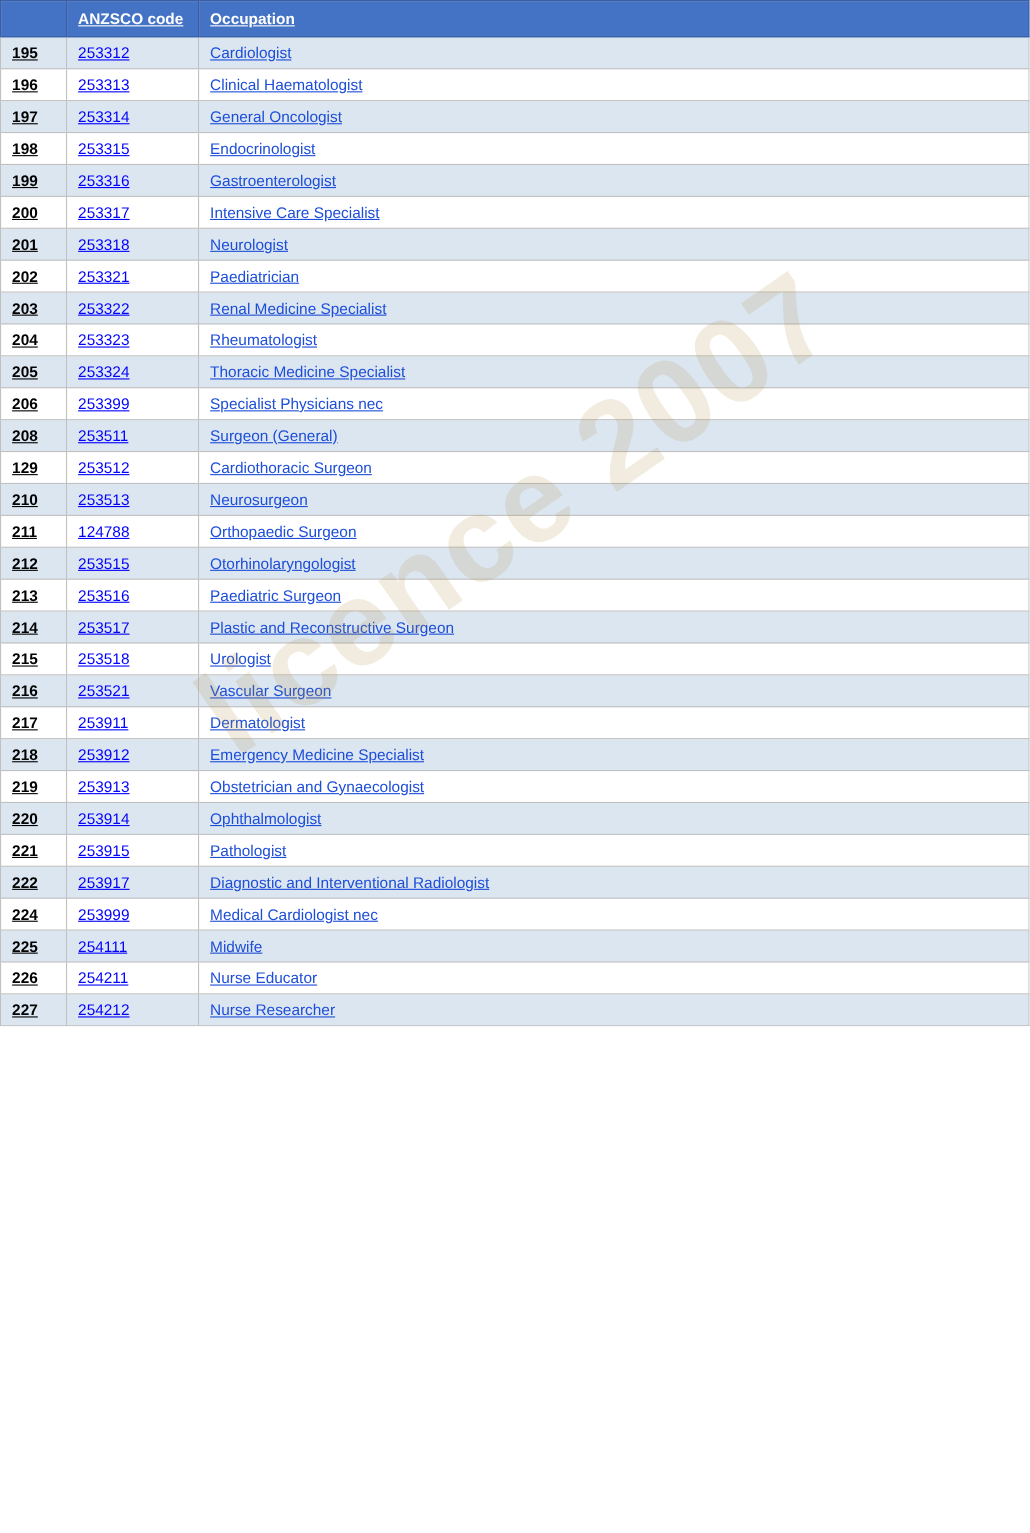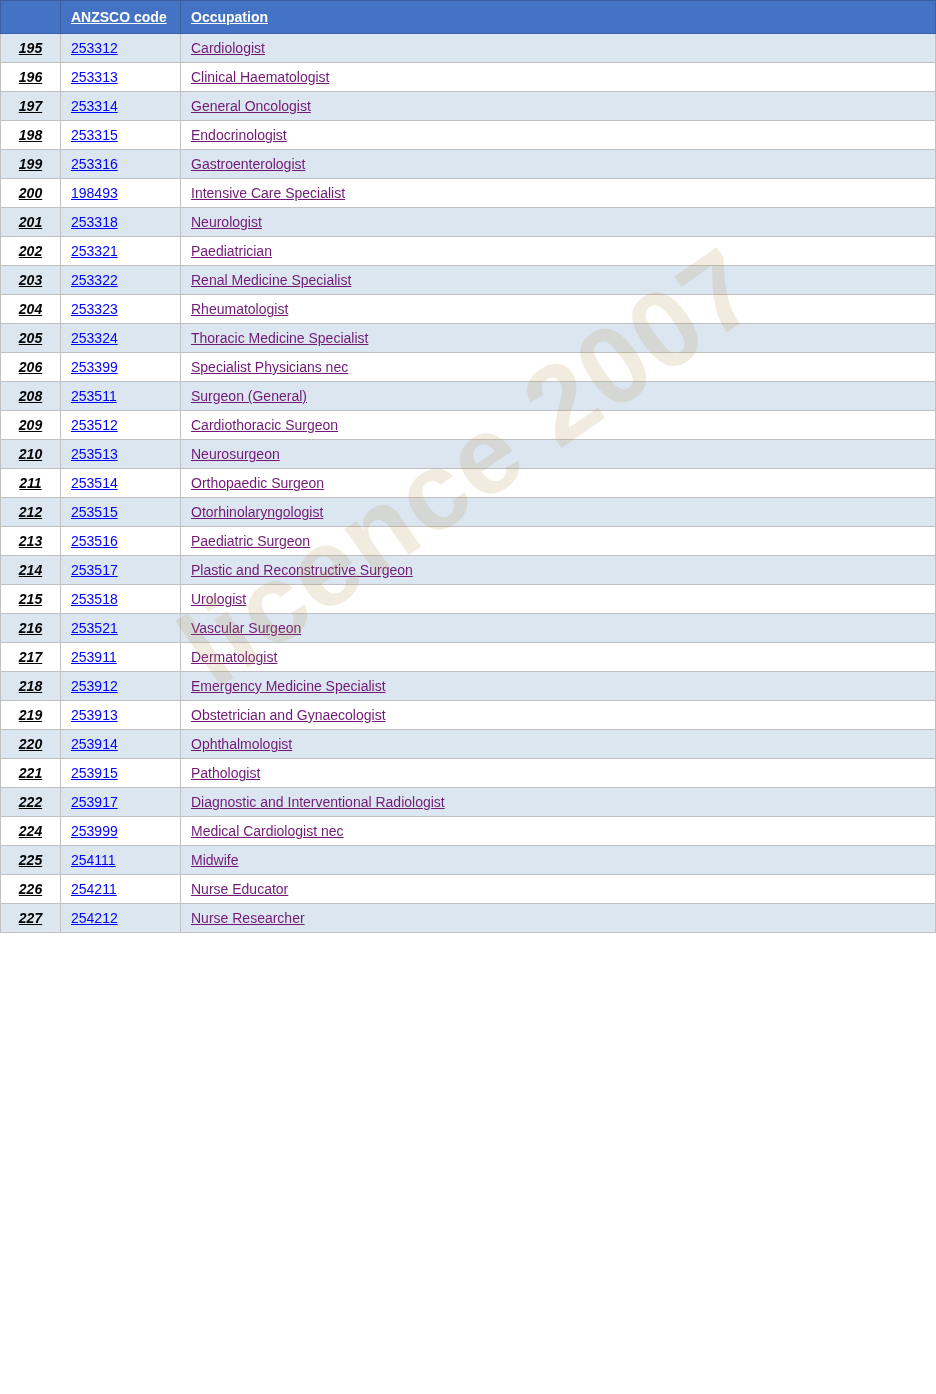--- a/index.html
+++ b/index.html
@@ -42,33 +42,32 @@
       background-color: #ffffff;
     }
     tbody td {
       padding: 6px 10px;
       border: 1px solid #c0c0c0;
       vertical-align: middle;
     }
     .col-num {
       width: 60px;
       font-weight: bold;
-      text-align: center;
+      text-align: left;
       color: #000;
       text-decoration: underline;
-      font-style: italic;
     }
     .col-code {
       width: 120px;
       color: #00f;
       text-decoration: underline;
       cursor: pointer;
     }
     .col-occ {
-      color: #701a75;
+      color: #1d4ed8;
       text-decoration: underline;
       cursor: pointer;
       margin-left: 48px;
     }
     
     .watermark {
       position: absolute;
       top: 0; left: 0; right: 0; bottom: 0;
       pointer-events: none;
       z-index: 2;
@@ -126,21 +125,21 @@
           <td class="col-code">253315</td>
           <td class="col-occ">Endocrinologist</td>
         </tr>
         <tr>
           <td class="col-num">199</td>
           <td class="col-code">253316</td>
           <td class="col-occ">Gastroenterologist</td>
         </tr>
         <tr>
           <td class="col-num">200</td>
-          <td class="col-code">198493</td>
+          <td class="col-code">253317</td>
           <td class="col-occ">Intensive Care Specialist</td>
         </tr>
         <tr>
           <td class="col-num">201</td>
           <td class="col-code">253318</td>
           <td class="col-occ">Neurologist</td>
         </tr>
         <tr>
           <td class="col-num">202</td>
           <td class="col-code">253321</td>
@@ -165,32 +164,32 @@
           <td class="col-num">206</td>
           <td class="col-code">253399</td>
           <td class="col-occ">Specialist Physicians nec</td>
         </tr>
         <tr>
           <td class="col-num">208</td>
           <td class="col-code">253511</td>
           <td class="col-occ">Surgeon (General)</td>
         </tr>
         <tr>
-          <td class="col-num">209</td>
+          <td class="col-num">129</td>
           <td class="col-code">253512</td>
           <td class="col-occ">Cardiothoracic Surgeon</td>
         </tr>
         <tr>
           <td class="col-num">210</td>
           <td class="col-code">253513</td>
           <td class="col-occ">Neurosurgeon</td>
         </tr>
         <tr>
           <td class="col-num">211</td>
-          <td class="col-code">253514</td>
+          <td class="col-code">124788</td>
           <td class="col-occ">Orthopaedic Surgeon</td>
         </tr>
         <tr>
           <td class="col-num">212</td>
           <td class="col-code">253515</td>
           <td class="col-occ">Otorhinolaryngologist</td>
         </tr>
         <tr>
           <td class="col-num">213</td>
           <td class="col-code">253516</td>

